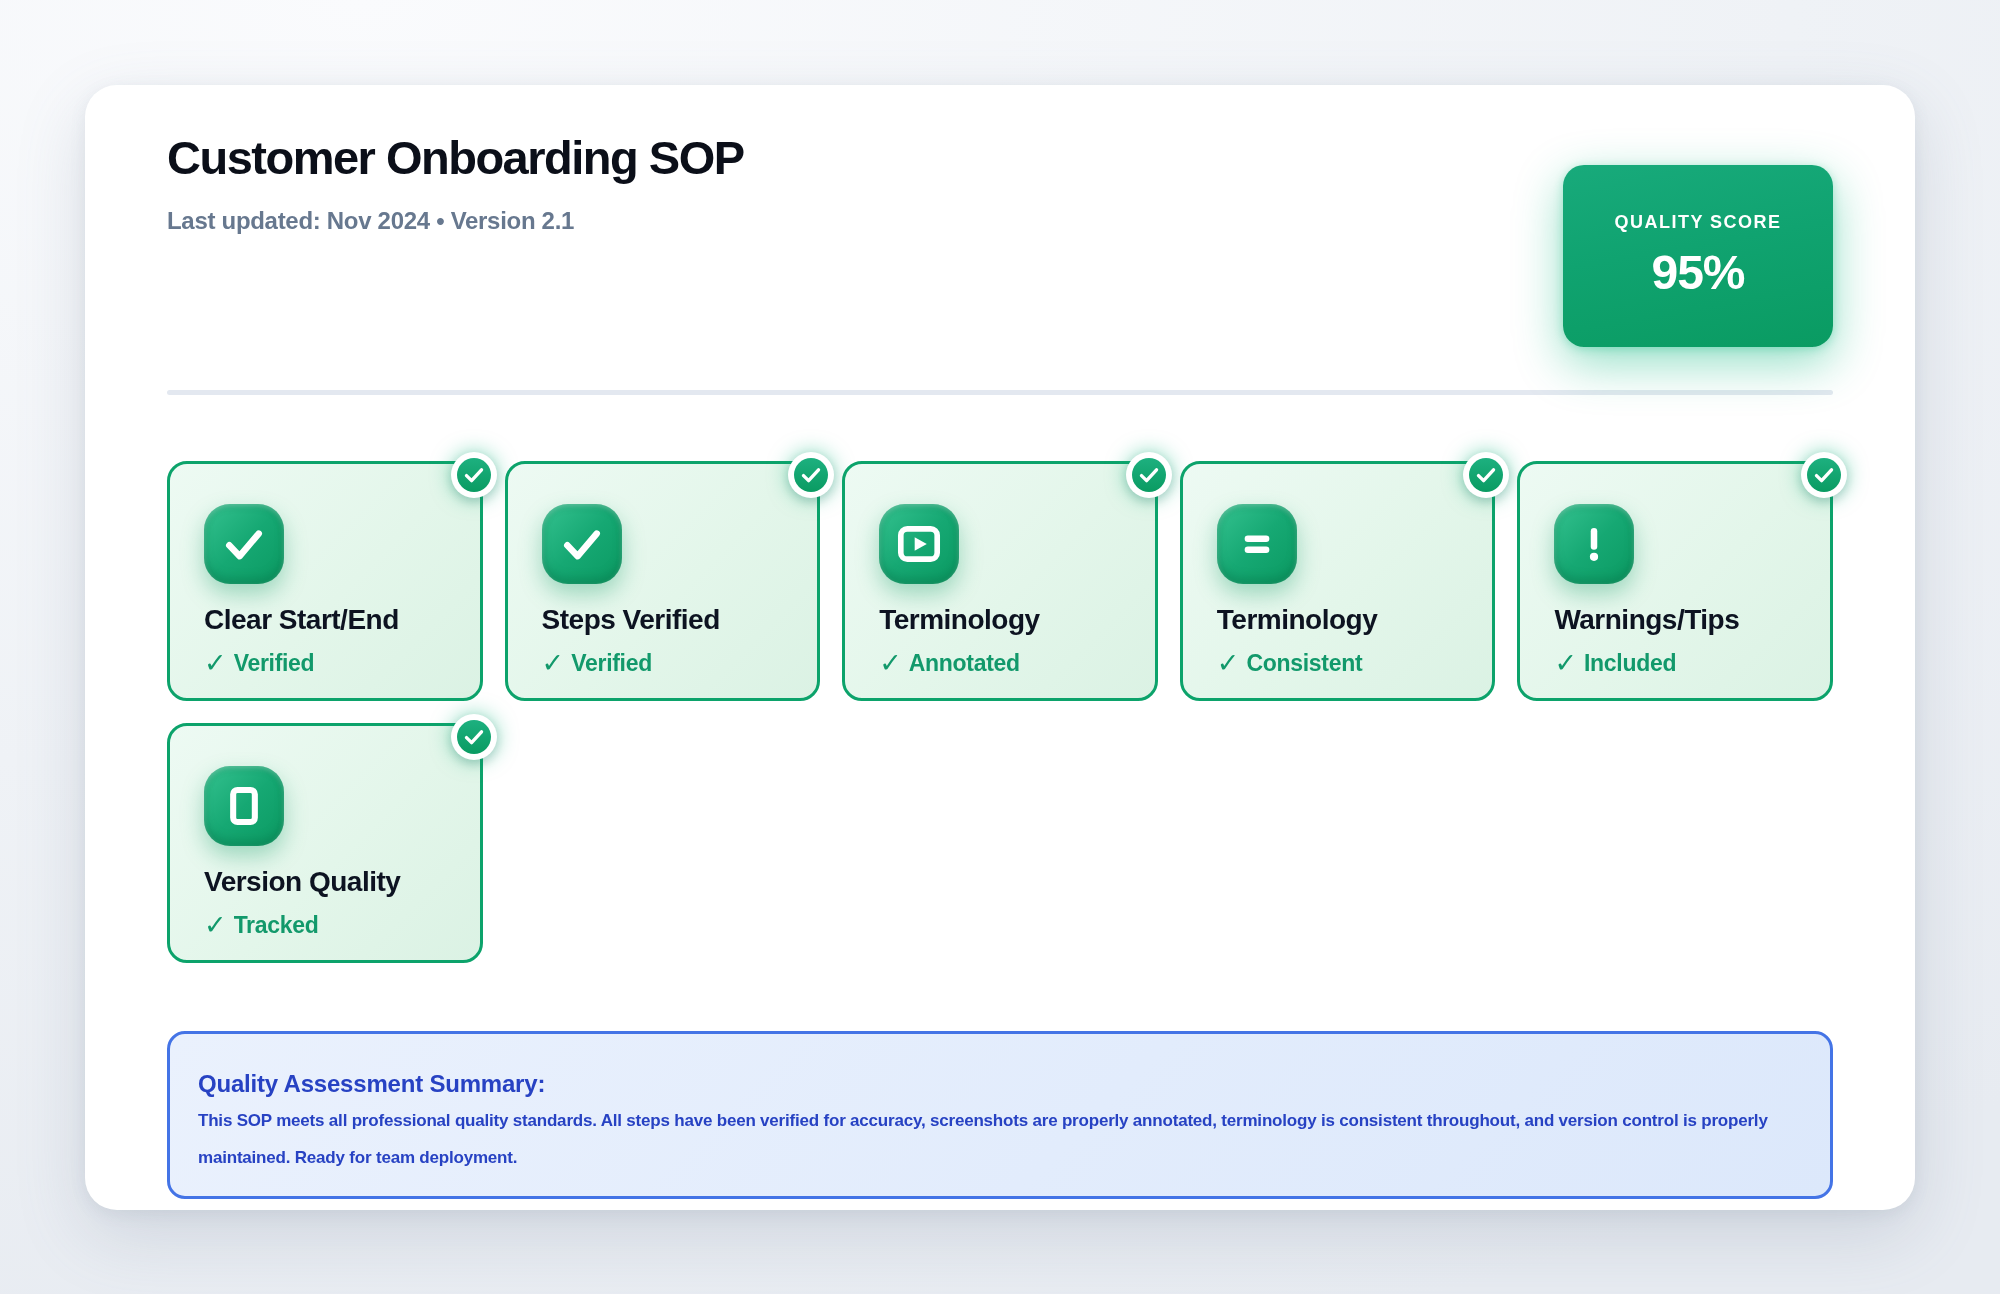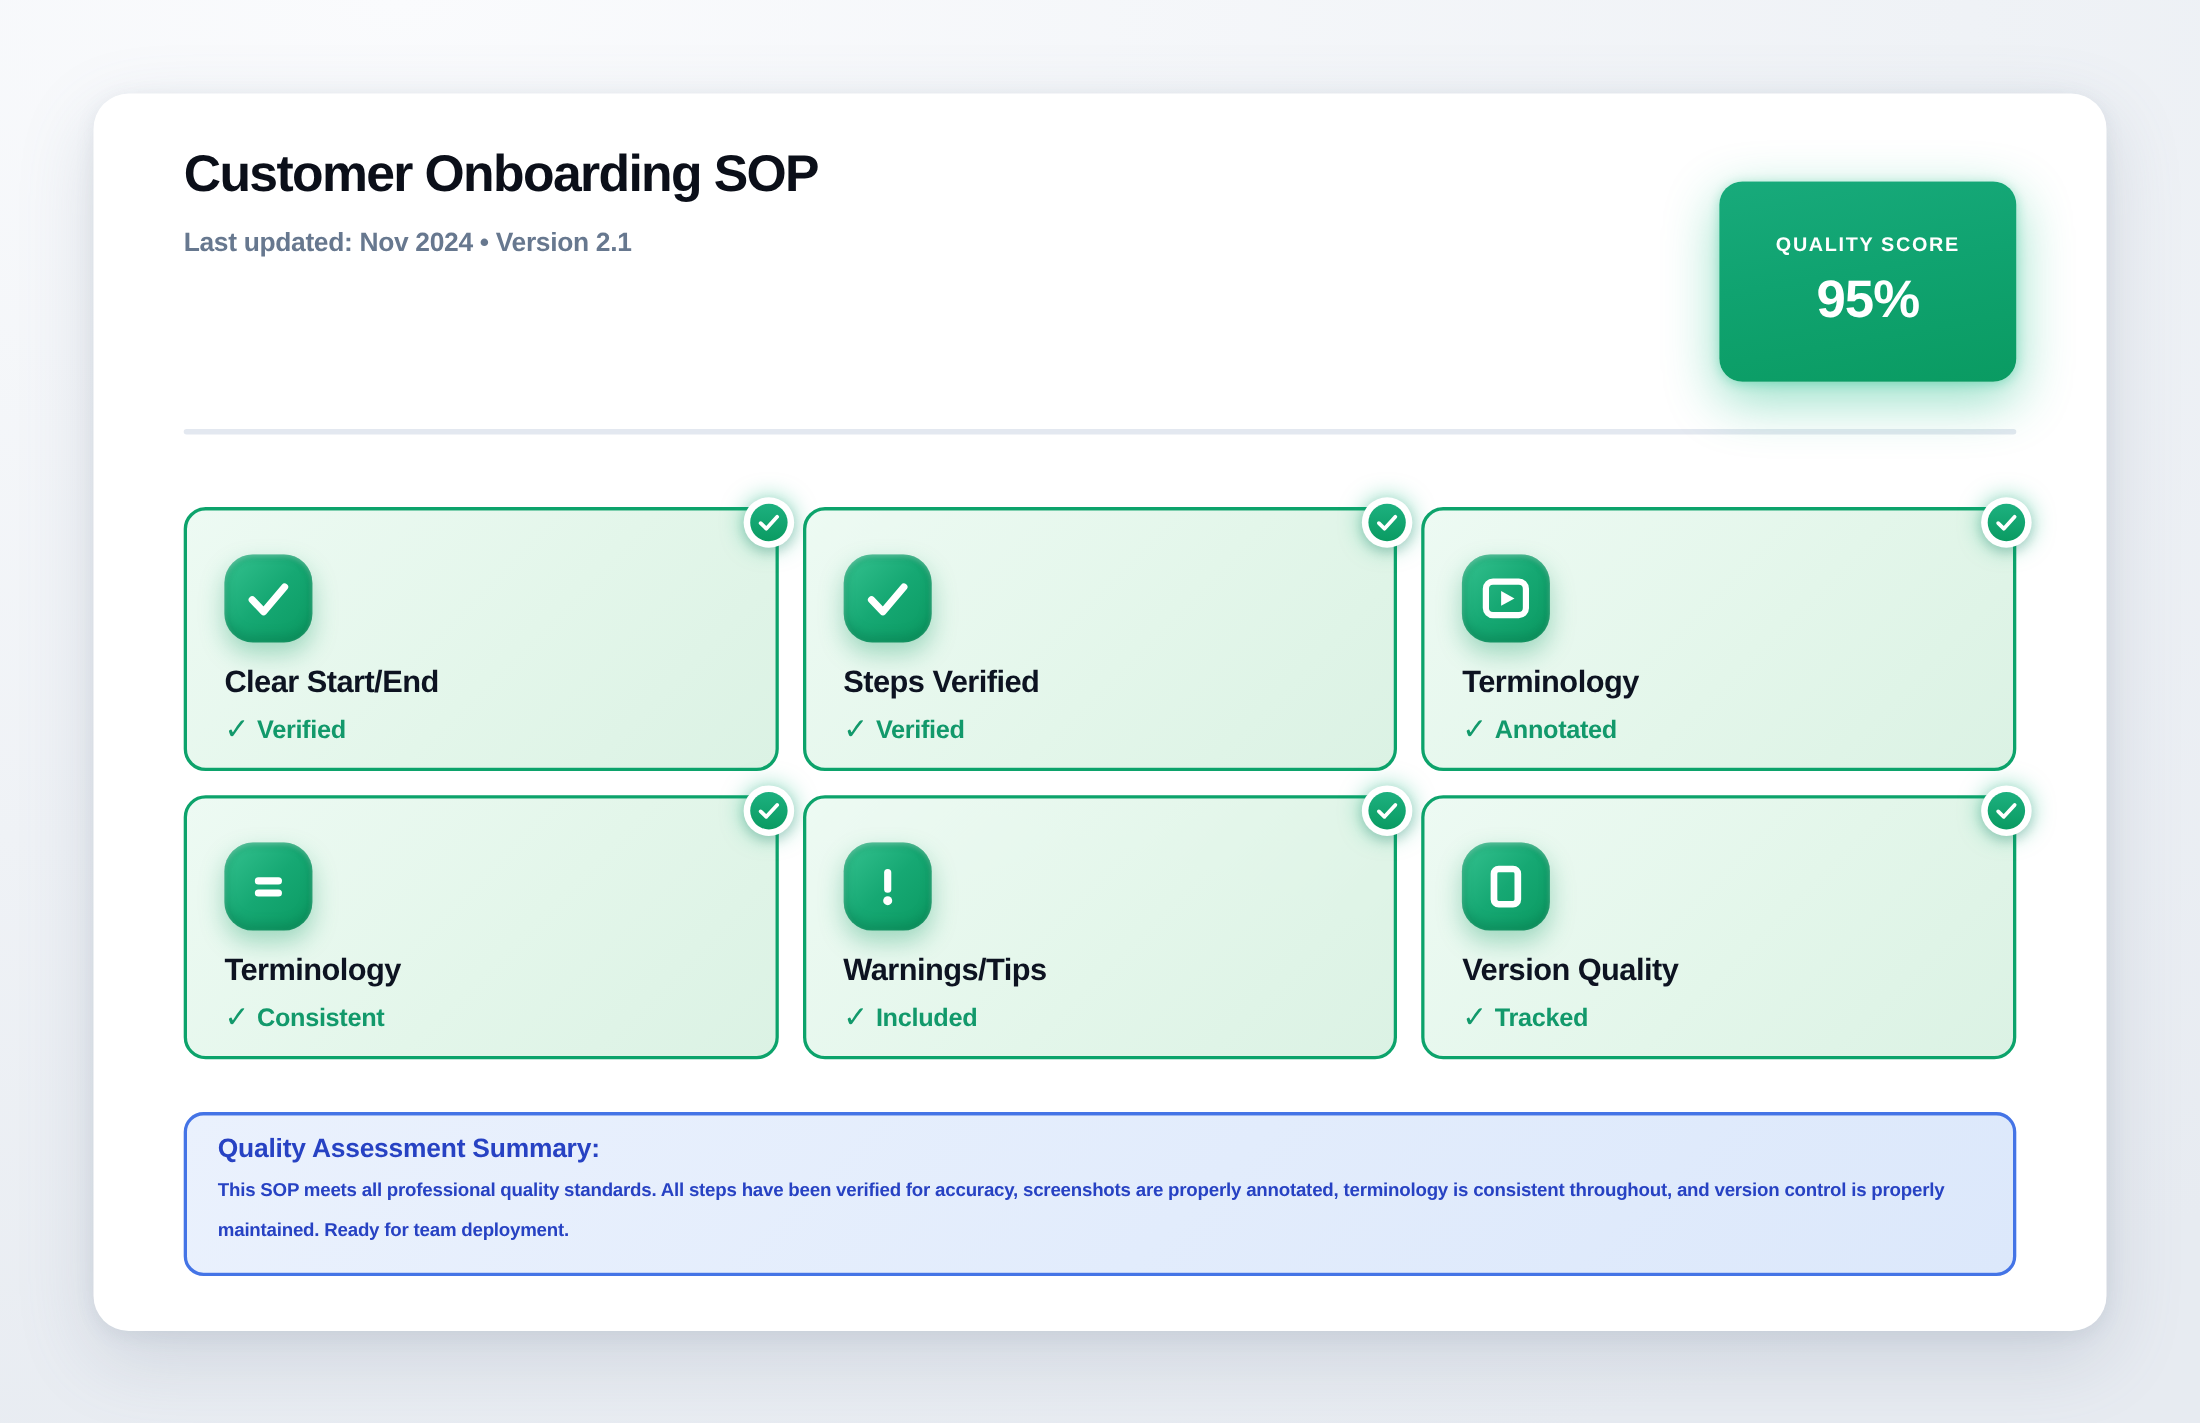--- a/index.html
+++ b/index.html
@@ -38,21 +38,21 @@
     display:flex; flex-direction:column; align-items:center; justify-content:center;
     color:#ffffff;
   }
   .score-label { font-size:18px; font-weight:bold; letter-spacing:1.5px; }
   .score-value { margin-top:12px; font-size:48px; font-weight:bold; letter-spacing:-1px; }
   .divider { height:5px; border-radius:3px; background:#e3e8f0; }
 
   .grid {
     margin-top:66px;
     display:grid;
-    grid-template-columns: repeat(3, 1fr);
+    grid-template-columns: repeat(5, 1fr);
     column-gap:47px; row-gap:42px;gap:22px;
   }
   .check-card {
     position:relative;
     height:240px;
     border:3px solid #0ca36b;
     border-radius:20px;
     background: linear-gradient(135deg, #edfaf3 0%, #e3f6ea 55%, #dbf2e4 100%);
     padding:40px 30px 0 34px;
   }
@@ -73,25 +73,25 @@
                 inset 0 4px 6px rgba(5,105,66,.18);
     display:flex; align-items:center; justify-content:center;
   }
   .tile svg { display:block; }
   .card-title { margin-top:20px; font-size:28px; font-weight:bold; color:#0d1321; letter-spacing:-0.5px; }
   .card-status { margin-top:14px; display:flex; align-items:center; gap:7px; }
   .status-check { font-size:27px; font-weight:bold; color:#12996b; line-height:1; }
   .status-text { font-size:23px; font-weight:bold; color:#12996b; letter-spacing:-0.3px; }
 
   .summary {
-    margin-top:48px;
+    margin-top:68px;
     border:3px solid #4474e6;
     border-radius:18px;
     background: linear-gradient(135deg, #eaf1fd 0%, #e2ecfc 55%, #dce8fb 100%);
-    padding:12px 28px 20px 28px;
+    padding:31px 28px 20px 28px;
     color:#2742c3;
   }
   .summary-title { font-size:24px; font-weight:bold; line-height:37px; letter-spacing:-0.2px; }
   .summary-body  { font-size:17px; font-weight:bold; line-height:37px; letter-spacing:-0.2px; }
 </style>
 </head>
 <body>
 
 <div class="page">
   <div class="main-card">

